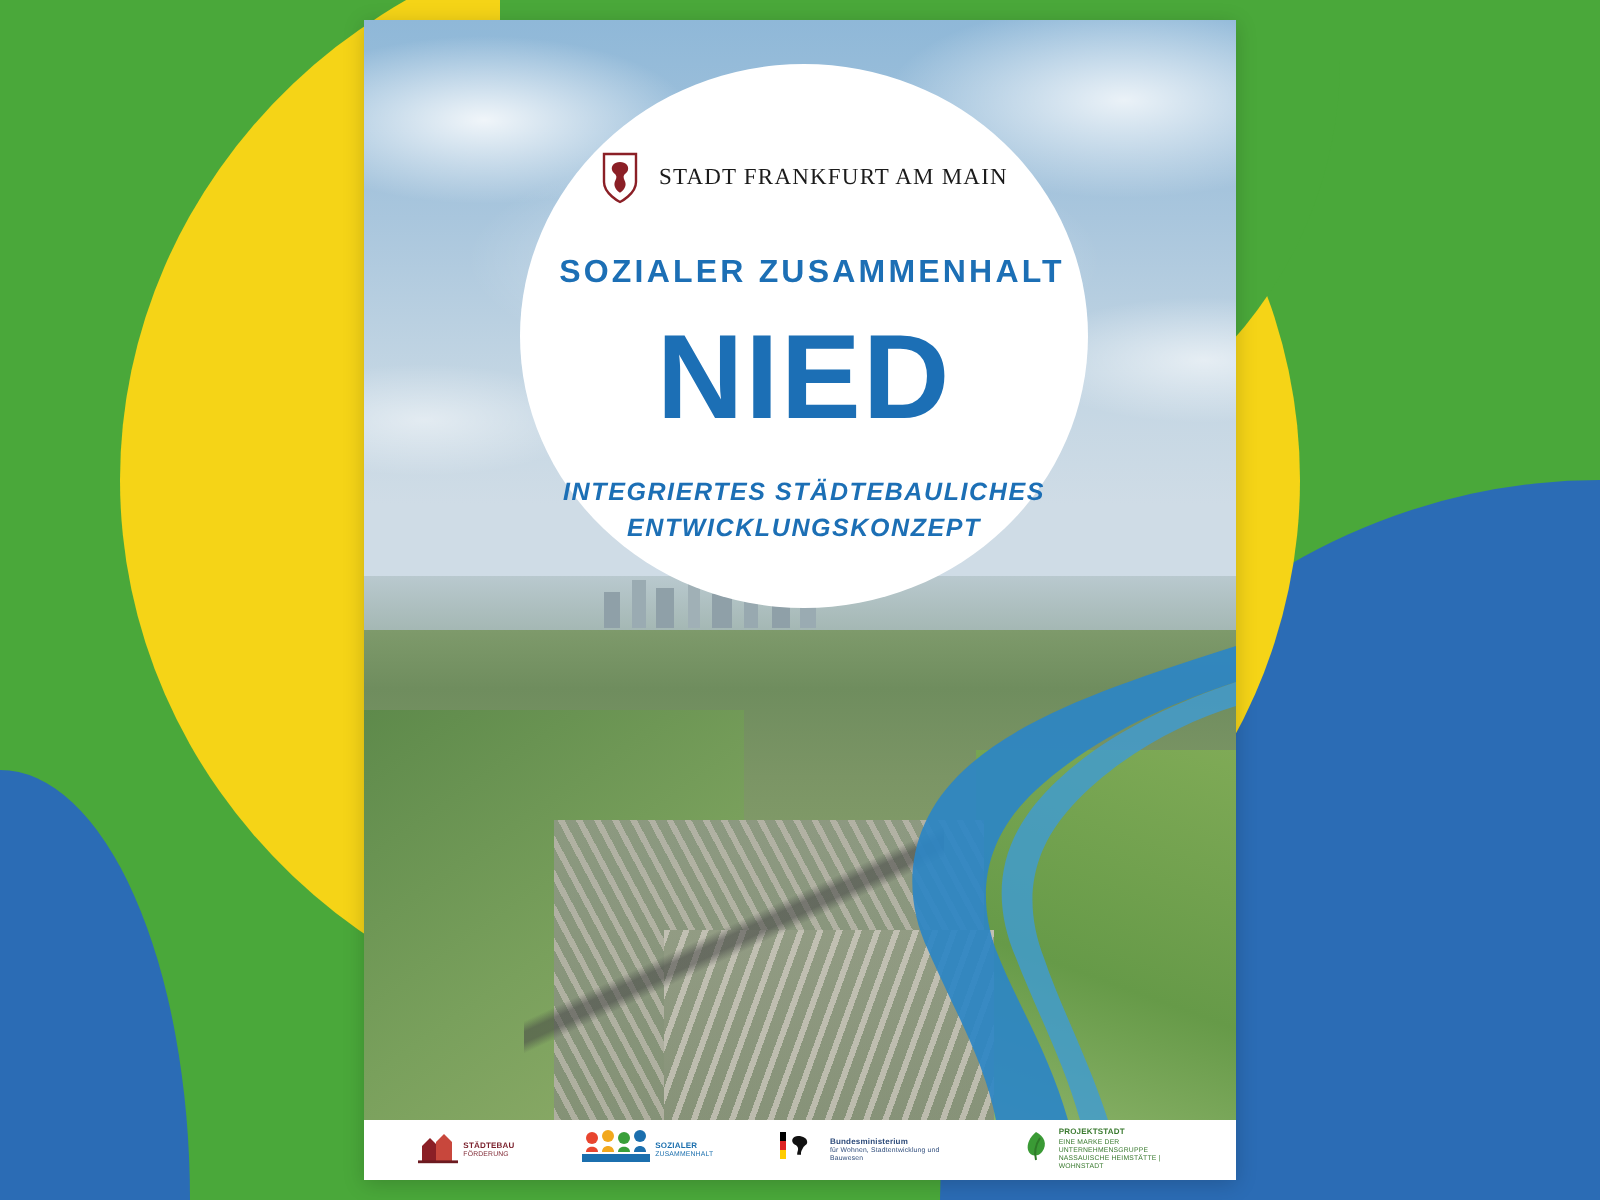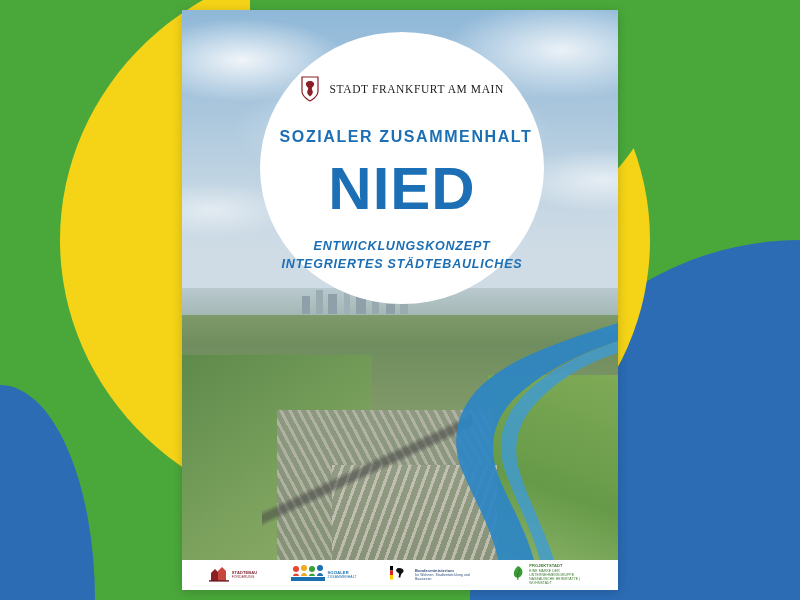--- a/index.html
+++ b/index.html
@@ -312,22 +312,22 @@
             <path d="M2 1 H18 V15 C18 21, 10 25, 10 25 C10 25, 2 21, 2 15 Z" fill="#ffffff" stroke="#8b1f26" stroke-width="1.2"></path>
             <path d="M10 5 C7 5, 5.5 7, 6 9 C6.4 10.6, 8 10.8, 8.2 12.4 C8.3 13.6, 7.2 14.6, 7.2 16 C7.2 18, 8.6 19.4, 10 20.4 C11.4 19.4, 12.8 18, 12.8 16 C12.8 14.6, 11.7 13.6, 11.8 12.4 C12 10.8, 13.6 10.6, 14 9 C14.5 7, 13 5, 10 5 Z" fill="#8b1f26"></path>
           </svg>
         </span>
         <span class="city-line">STADT FRANKFURT AM MAIN</span>
       </div>
 
       <div class="kicker">SOZIALER ZUSAMMENHALT</div>
       <div class="bigtitle">NIED</div>
       <div class="subtitle">
+        <div>INTEGRIERTES STÄDTEBAULICHES</div>
         <div>ENTWICKLUNGSKONZEPT</div>
-        <div>INTEGRIERTES STÄDTEBAULICHES</div>
       </div>
     </div>
 
     <div class="footer">
 
       <div class="logo logo-1">
         <span class="mark">
           <svg width="20" height="18" viewBox="0 0 20 18">
             <path d="M2 17 V9 L6 5 L10 9 V17 Z" fill="#8b1f26"></path>
             <path d="M9 17 V7 L13 3 L17 7 V17 Z" fill="#c8473c"></path>

